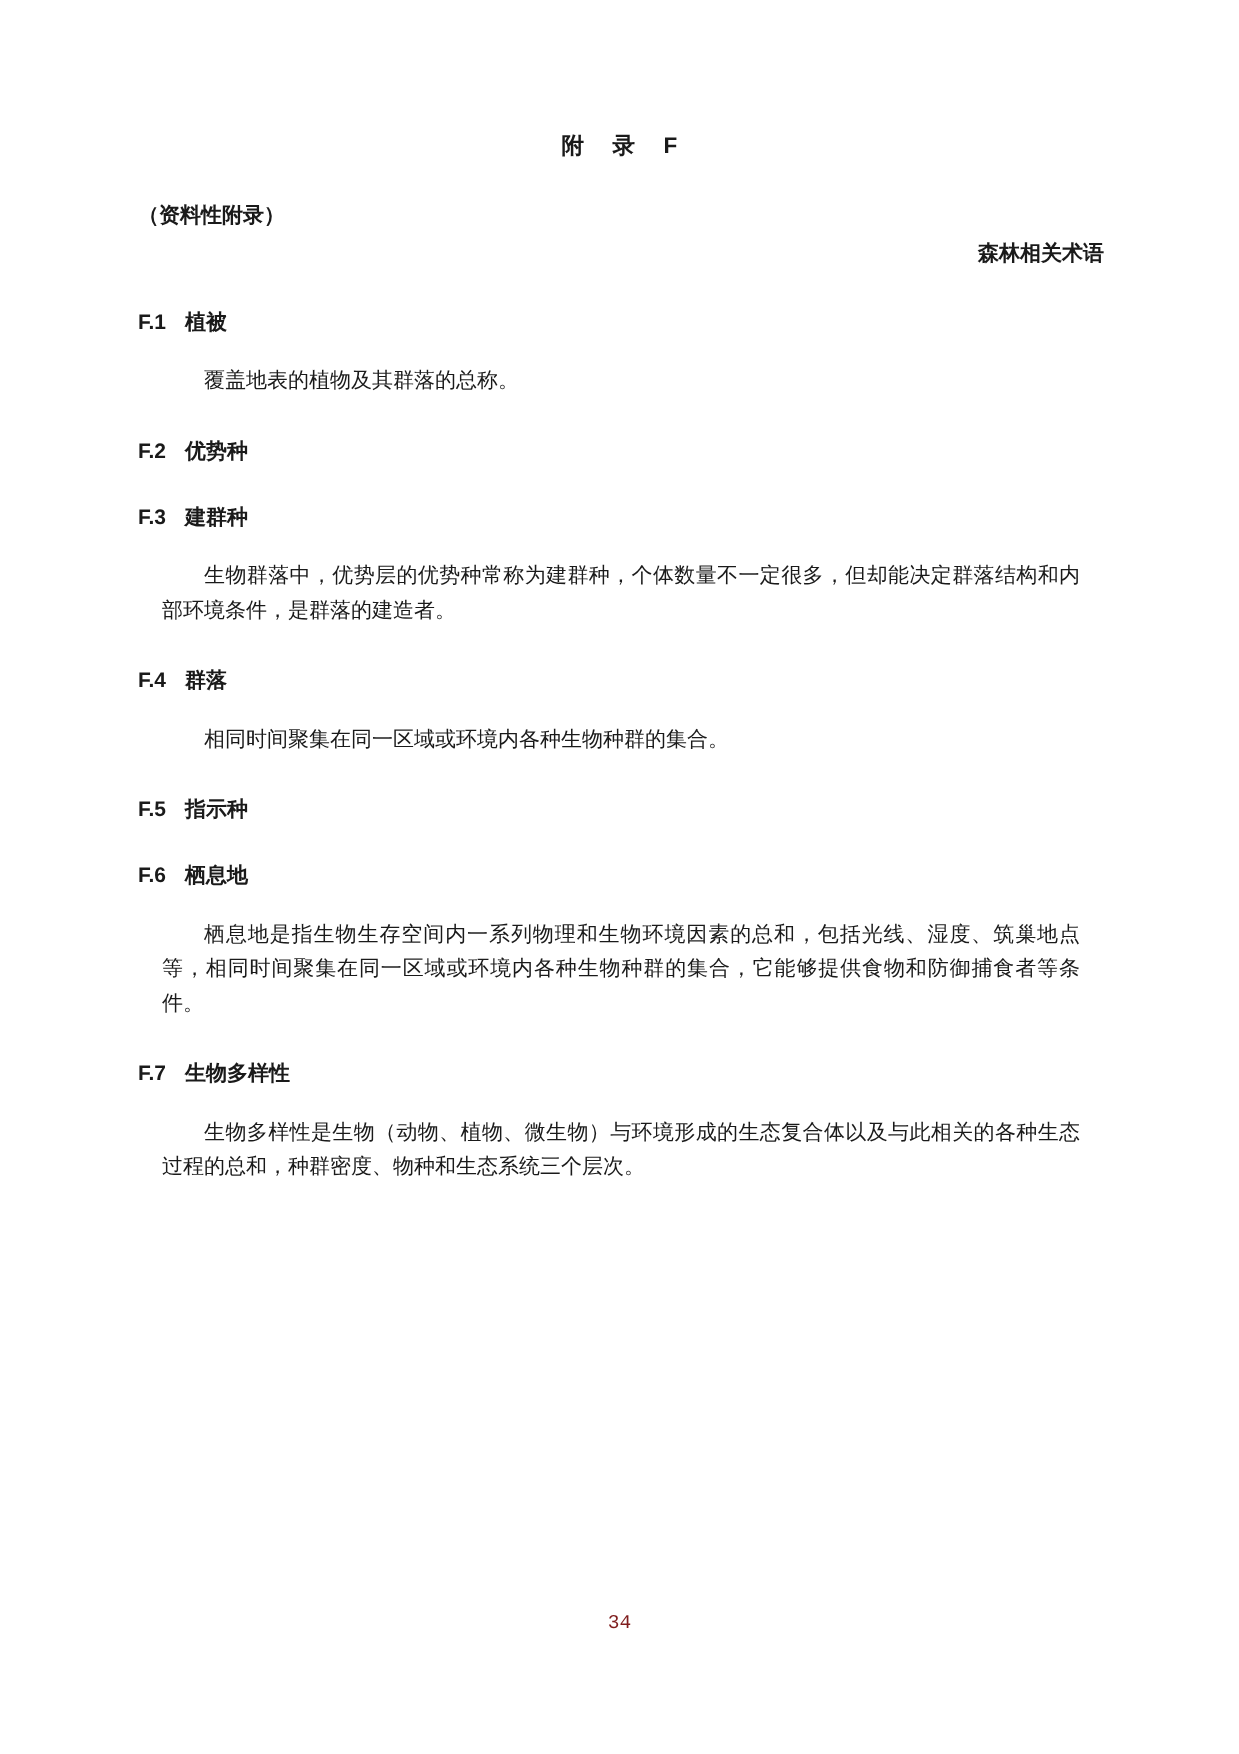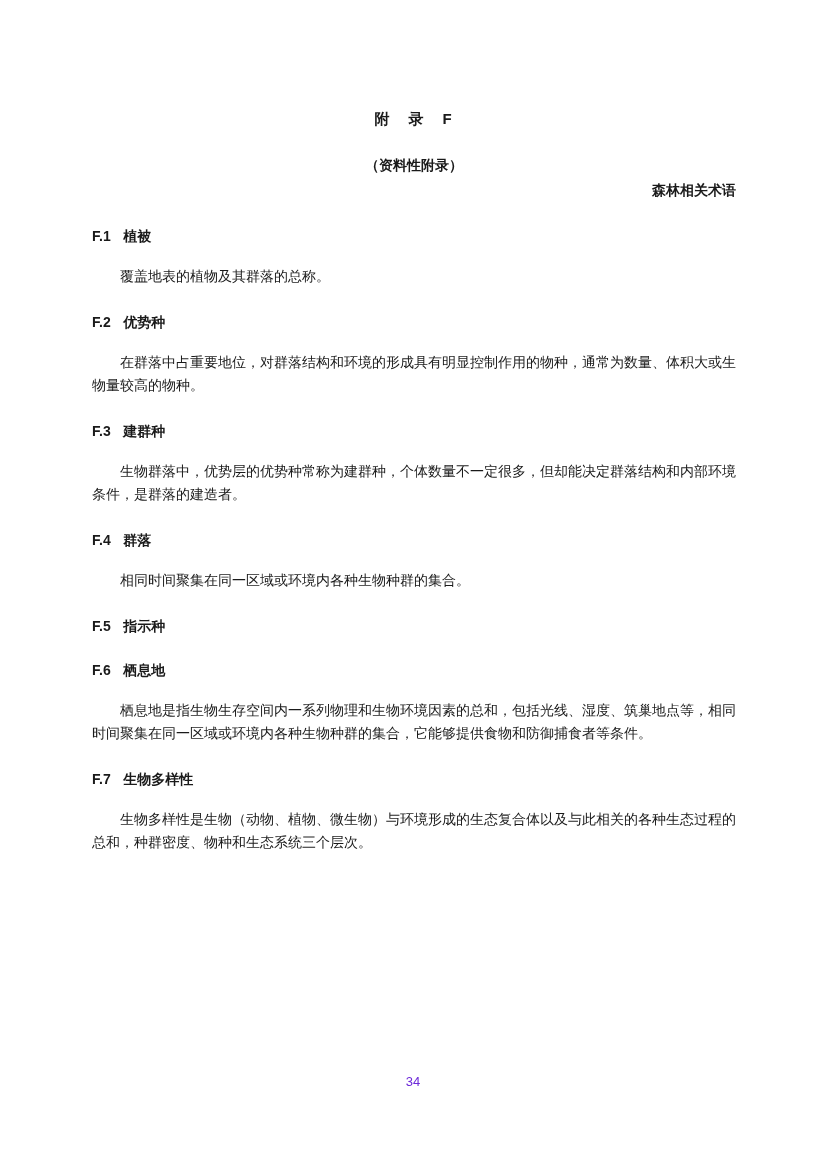--- a/index.html
+++ b/index.html
@@ -7,34 +7,34 @@
     padding: 0;
     background: #ffffff;
   }
   .page {
     position: relative;
     width: 822px;
     height: 1169px;
     margin: 0 auto;
     background: #ffffff;
     box-sizing: border-box;
-    padding: 110px 88px 0 90px;
+    padding: 88px 88px 0 90px;
     font-family: "Liberation Serif", "DejaVu Serif", serif;
     color: #1a1a1a;
   }
   .doc-title {
     text-align: center;
     font-family: "Liberation Sans", "DejaVu Sans", sans-serif;
     font-weight: bold;
     font-size: 15px;
     letter-spacing: 2px;
     margin: 0;
   }
   .doc-subtitle {
-    text-align: center;
+    text-align: left;
     font-family: "Liberation Sans", "DejaVu Sans", sans-serif;
     font-weight: bold;
     font-size: 14px;
     margin: 28px 0 0 0;
   }
   .doc-section-title {
     text-align: right;
     font-family: "Liberation Sans", "DejaVu Sans", sans-serif;
     font-weight: bold;
     font-size: 14px;
@@ -52,33 +52,33 @@
     font-size: 14px;
     margin: 0 0 19px 0;
     line-height: 20px;
   }
   .term-heading .term-number {
     margin-right: 0.9em;
   }
   .term-definition {
     font-size: 14px;
     line-height: 23px;
-    margin: 0;
+    margin: 16px;
     text-indent: 2em;
     text-align: justify;
   }
   .page-footer {
     position: absolute;
     left: 0;
     right: 0;
     bottom: 80px;
     text-align: center;
     font-size: 13px;
-    font-family: Liberation Sans, sans-serif;
-    color: #6d28d9;
+    font-family: Liberation Mono, monospace;
+    color: #7f1d1d;
   }
 </style>
 </head>
 <body>
 
 <div class="page">
 
   <h1 class="doc-title">附　录　F</h1>
   <h2 class="doc-subtitle">（资料性附录）</h2>
   <h2 class="doc-section-title">森林相关术语</h2>
@@ -89,21 +89,20 @@
       <h3 class="term-heading">
         <span class="term-number">F.1</span><span>植被</span>
       </h3>
       <p class="term-definition">覆盖地表的植物及其群落的总称。</p>
     </section>
 
     <section class="term">
       <h3 class="term-heading">
         <span class="term-number">F.2</span><span>优势种</span>
       </h3>
-      <p class="term-definition">在群落中占重要地位，对群落结构和环境的形成具有明显控制作用的物种，通常为数量、体积大或生物量较高的物种。</p>
     </section>
 
     <section class="term">
       <h3 class="term-heading">
         <span class="term-number">F.3</span><span>建群种</span>
       </h3>
       <p class="term-definition">生物群落中，优势层的优势种常称为建群种，个体数量不一定很多，但却能决定群落结构和内部环境条件，是群落的建造者。</p>
     </section>
 
     <section class="term">

